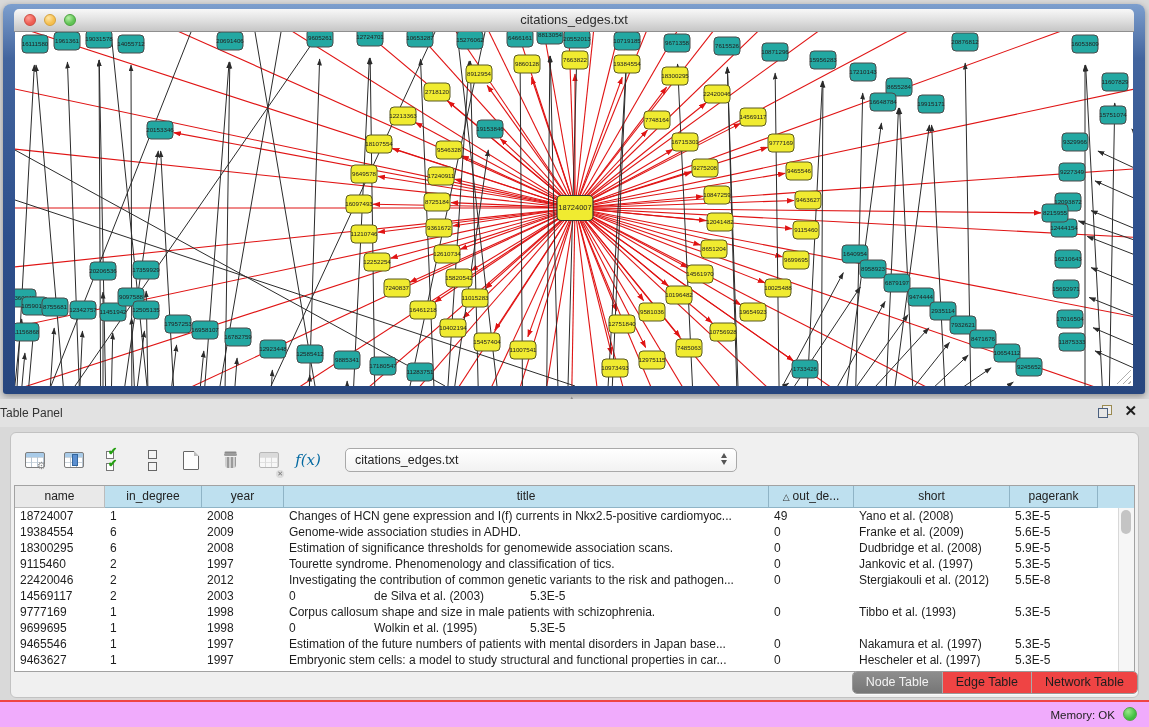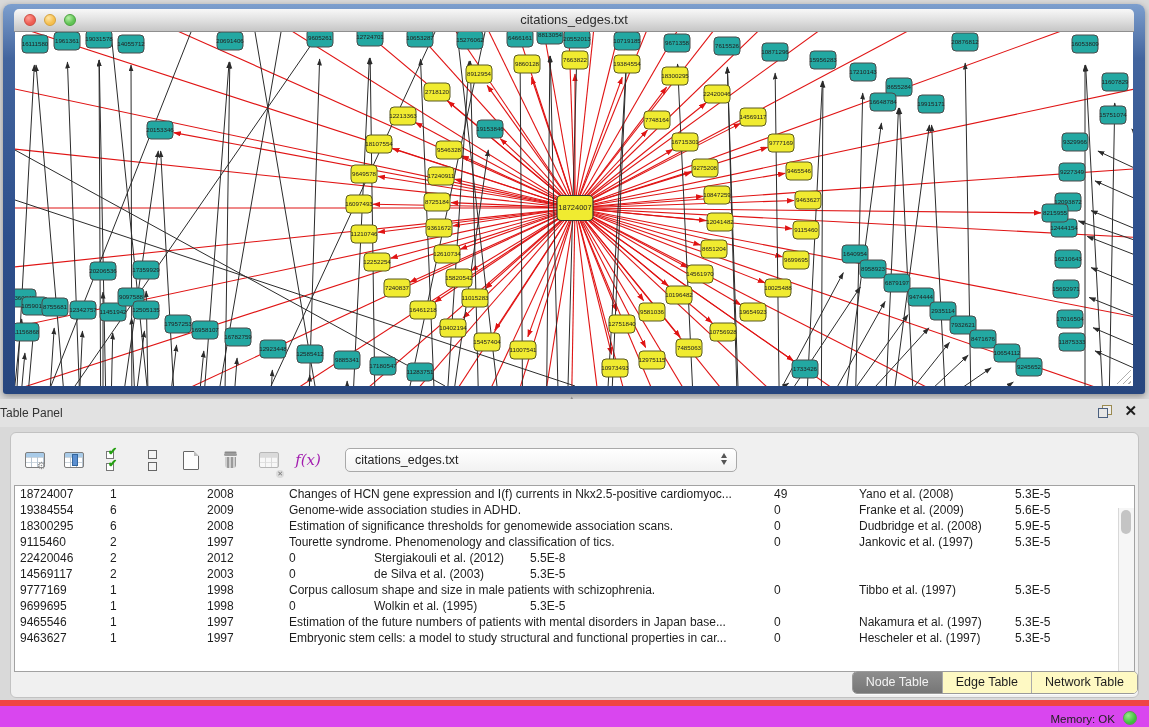--- a/index.html
+++ b/index.html
@@ -87,21 +87,21 @@
   .chkrow .ck{position:absolute;left:2px;top:-4px;color:#25a012;font-size:11px;font-weight:bold;}
   .boxes{display:flex;flex-direction:column;gap:3px;}
   .boxes .bx{width:7px;height:7px;border:1px solid #666;background:#f4f4f4;}
   .page-ic{width:14px;height:17px;background:#fdfdfd;border:1px solid #666;border-radius:1px;position:relative;}
   .page-ic::after{content:"";position:absolute;right:-1px;top:-1px;border-style:solid;border-width:0 5px 5px 0;border-color:rgba(0,0,0,0) #f0f0f0 #bdbdbd rgba(0,0,0,0);}
   .trash-ic{width:15px;height:18px;position:relative;}
   .trash-ic::before{content:"";position:absolute;left:1px;top:2px;width:13px;height:3px;background:#9c9c9c;border-radius:2px;box-shadow:0 -2px 0 -0.5px #8a8a8a;}
   .trash-ic::after{content:"";position:absolute;left:2px;top:6px;width:11px;height:11px;border-radius:0 0 3px 3px;background:repeating-linear-gradient(90deg,#cfcfcf 0 2px,#9a9a9a 2px 4px);}
   .gray-table{filter:grayscale(1);opacity:.5;}
   .badge-x{position:absolute;right:-1px;bottom:-3px;font-size:7px;color:#777;background:#dcdcdc;border-radius:50%;padding:0 1px;}
-  .fx-ic{font-family:"DejaVu Serif",serif;font-style:italic;font-size:15px;color:#a21caf;}
+  .fx-ic{font-family:"DejaVu Serif",serif;font-style:italic;font-size:15px;color:#0369a1;}
   .combo{
     margin-left:12px;width:392px;height:24px;box-sizing:border-box;
     background:linear-gradient(180deg,#ffffff,#f2f2f2);
     border:1px solid #a9a9a9;border-radius:5px;position:relative;
     font-size:12.5px;color:#222;line-height:22px;padding-left:9px;
   }
   .combo .arrows{position:absolute;right:9px;top:4px;display:flex;flex-direction:column;gap:2px;}
   .combo .arr-up{width:0;height:0;border-left:3.5px solid rgba(0,0,0,0);border-right:3.5px solid rgba(0,0,0,0);border-bottom:5px solid #555;}
   .combo .arr-dn{width:0;height:0;border-left:3.5px solid rgba(0,0,0,0);border-right:3.5px solid rgba(0,0,0,0);border-top:5px solid #555;}
   
@@ -129,29 +129,29 @@
     background:#f6f6f6;border-left:1px solid #d8d8d8;
   }
   .vthumb{position:absolute;left:2px;top:2px;width:10px;height:24px;background:#c4c4c4;border-radius:5px;}
   
   .tabsrow{position:absolute;left:0;right:0;bottom:4px;height:22px;display:flex;justify-content:flex-end;}
   .segmented{
     display:inline-flex;height:21px;border:1px solid #9a9a9a;border-radius:5px;
     overflow:hidden;background:#fff;box-shadow:0 1px 0 rgba(255,255,255,.7);
   }
   .seg{
-    padding:0 13px;font-size:12.5px;line-height:20px;color:#1d1d1d;background:#fef9c3;
+    padding:0 13px;font-size:12.5px;line-height:20px;color:#1d1d1d;background:#ef4444;
     border-right:1px solid #aaa;cursor:default;
   }
   .seg:last-child{border-right:none;}
   .seg.active{background:linear-gradient(180deg,#8d8d8d,#767676);color:#f2f2f2;}
   
   .statusbar{
     position:absolute;left:0;bottom:0;width:1149px;height:27px;box-sizing:border-box;
-    background:#d946ef;border-top:6px solid #ef4444;
+    background:#f0abfc;border-top:2px solid #ef4444;
   }
   .mem{position:absolute;right:34px;top:7px;font-size:11.5px;color:#222;}
   .memdot{
     position:absolute;right:12px;top:5px;width:14px;height:14px;border-radius:50%;
     background:radial-gradient(circle at 35% 30%,#9ae88a,var(--status-green) 65%);
     border:1px solid #57a04c;box-sizing:border-box;
   }
 </style>
 </head>
 <body>
@@ -645,20 +645,29 @@
     <div class="combo">
       <span>citations_edges.txt</span>
       <span class="arrows">
         <span class="arr-up"></span>
           <span class="arr-dn"></span>
       </span>
     </div>
   </div>
 
   <div class="tablewrap">
+    <div class="thead" id="thead">
+        <div class="hcell c0 gray">name</div>
+        <div class="hcell c1">in_degree</div>
+        <div class="hcell c2">year</div>
+        <div class="hcell c3">title</div>
+        <div class="hcell c4"><span class="sort-tri">△</span>out_de...</div>
+        <div class="hcell c5">short</div>
+        <div class="hcell c6">pagerank</div>
+      </div>
     <div id="tbody">
         <div class="trow">
           <div class="tcell c0">18724007</div>
           <div class="tcell c1">1</div>
           <div class="tcell c2">2008</div>
           <div class="tcell c3">Changes of HCN gene expression and I(f) currents in Nkx2.5-positive cardiomyoc...</div>
           <div class="tcell c4">49</div>
           <div class="tcell c5">Yano et al. (2008)</div>
           <div class="tcell c6">5.3E-5</div>
         </div>
@@ -686,39 +695,40 @@
           <div class="tcell c2">1997</div>
           <div class="tcell c3">Tourette syndrome. Phenomenology and classification of tics.</div>
           <div class="tcell c4">0</div>
           <div class="tcell c5">Jankovic et al. (1997)</div>
           <div class="tcell c6">5.3E-5</div>
         </div>
         <div class="trow">
           <div class="tcell c0">22420046</div>
           <div class="tcell c1">2</div>
           <div class="tcell c2">2012</div>
+          <div class="tcell c3">Investigating the contribution of common genetic variants to the risk and pathogen...</div>
           <div class="tcell c4">0</div>
           <div class="tcell c5">Stergiakouli et al. (2012)</div>
           <div class="tcell c6">5.5E-8</div>
         </div>
         <div class="trow">
           <div class="tcell c0">14569117</div>
           <div class="tcell c1">2</div>
           <div class="tcell c2">2003</div>
           <div class="tcell c4">0</div>
           <div class="tcell c5">de Silva et al. (2003)</div>
           <div class="tcell c6">5.3E-5</div>
         </div>
         <div class="trow">
           <div class="tcell c0">9777169</div>
           <div class="tcell c1">1</div>
           <div class="tcell c2">1998</div>
           <div class="tcell c3">Corpus callosum shape and size in male patients with schizophrenia.</div>
           <div class="tcell c4">0</div>
-          <div class="tcell c5">Tibbo et al. (1997)</div>
+          <div class="tcell c5">Tibbo et al. (1993)</div>
           <div class="tcell c6">5.3E-5</div>
         </div>
         <div class="trow">
           <div class="tcell c0">9699695</div>
           <div class="tcell c1">1</div>
           <div class="tcell c2">1998</div>
           <div class="tcell c4">0</div>
           <div class="tcell c5">Wolkin et al. (1995)</div>
           <div class="tcell c6">5.3E-5</div>
         </div>

